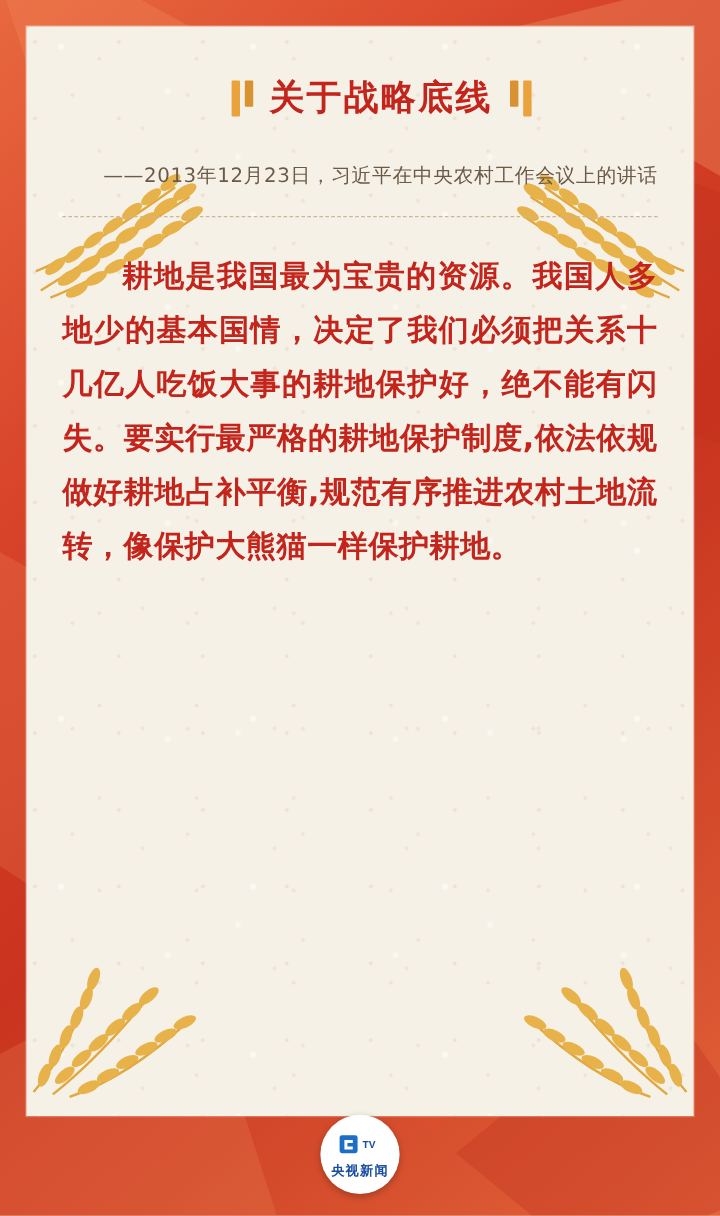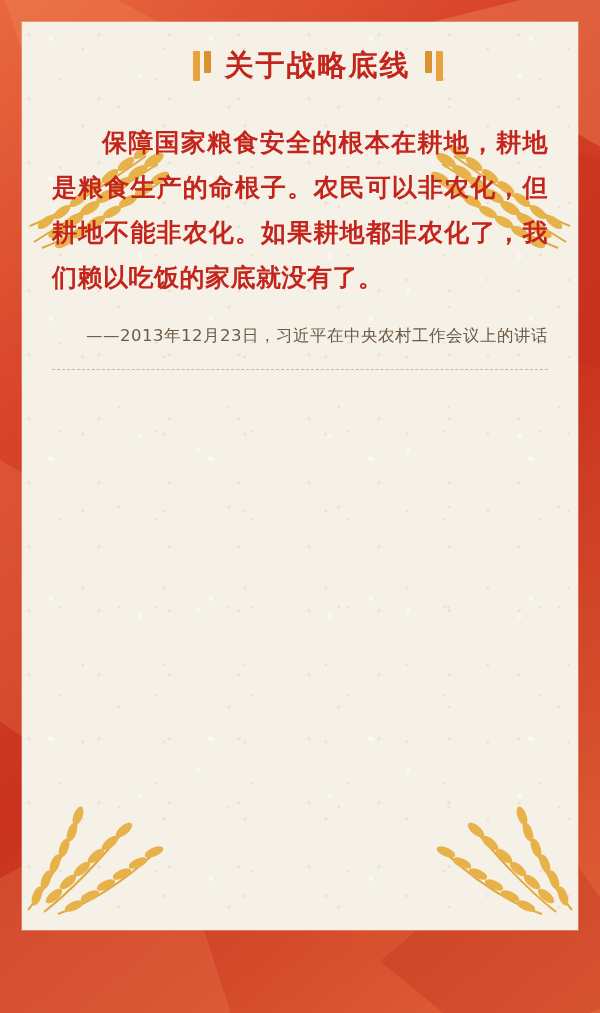--- a/index.html
+++ b/index.html
@@ -70,21 +70,21 @@
       radial-gradient(circle at 40% 65%, rgba(200,180,150,.22) 0 1.2px, transparent 2px),
       radial-gradient(circle at 75% 35%, rgba(200,180,150,.22) 0 1.2px, transparent 2px),
       radial-gradient(circle at 88% 85%, rgba(200,180,150,.22) 0 1.2px, transparent 2px);
     background-size: 70px 64px, 96px 88px, 81px 77px, 110px 100px;
     pointer-events: none;
   }
 
   
   .title-row {
     position: relative;
-    margin-top: 24px;
+    margin-top: 40px;
     display: flex;
     align-items: center;
     justify-content: center;
     gap: 14px;
     z-index: 4;
     padding-left: 35px;
   }
   .quote-mark {
     display: flex;
     gap: 4px;
@@ -330,26 +330,34 @@
       <span class="title-text">关于战略底线</span>
       <span class="quote-mark">
         <i class="short"></i>
           <i></i>
       </span>
     </div>
 
     <div class="content">
 
       <div class="block block-1">
-        <p class="para">保障国家粮食安全的根本在耕地，耕地是粮食生产的命根子。农民可以非农化，但耕地不能非农化。如果耕地都非农化了，我们赖以吃饭的家底就没有了。</p>
         <p class="attrib">——2013年12月23日，习近平在中央农村工作会议上的讲话</p>
       </div>
 
       <div class="divider"></div>
 
       <div class="block block-2">
+        <p class="para">耕地是我国最为宝贵的资源。我国人多地少的基本国情，决定了我们必须把关系十几亿人吃饭大事的耕地保护好，绝不能有闪失。要实行最严格的耕地保护制度,依法依规做好耕地占补平衡,规范有序推进农村土地流转，像保护大熊猫一样保护耕地。</p>
       </div>
 
     </div>
   </div>
 
+  <div class="logo-wrap">
+    <svg class="logo-mark" viewBox="0 0 80 40" xmlns="http://www.w3.org/2000/svg">
+      <rect x="6" y="4" width="30" height="30" rx="4" fill="#1b6fc4"></rect>
+      <path d="M14 12 h14 v5 h-9 v6 h9 v5 h-14 z" fill="#ffffff"></path>
+      <text x="44" y="26" font-family="'Liberation Sans', sans-serif" font-size="17" font-weight="bold" fill="#1b4ea0">TV</text>
+    </svg>
+    <span class="logo-text">央视新闻</span>
+  </div>
 
 </div>
 
 </body></html>

